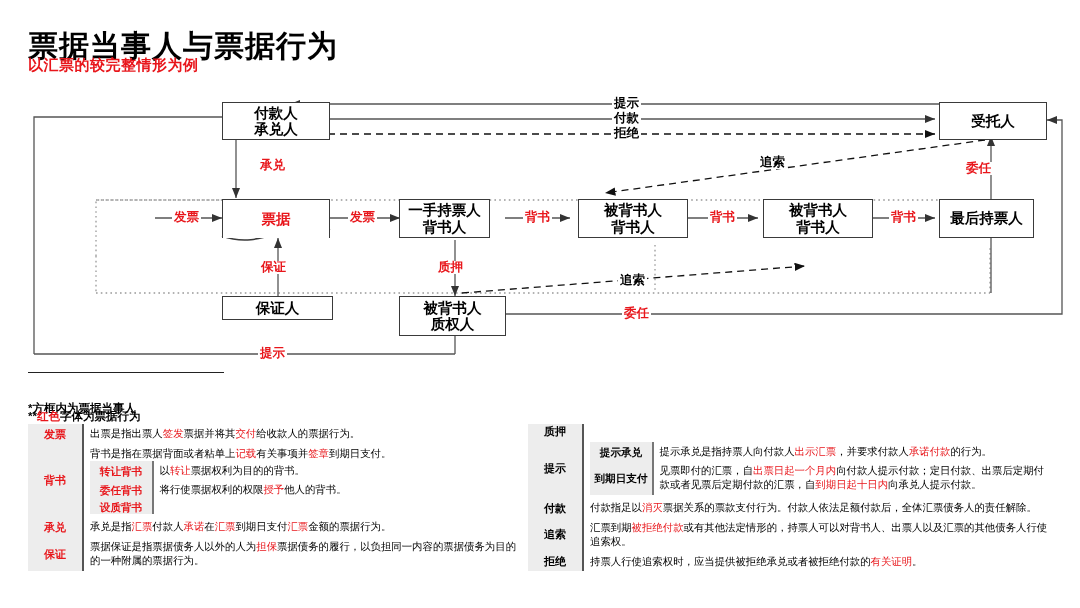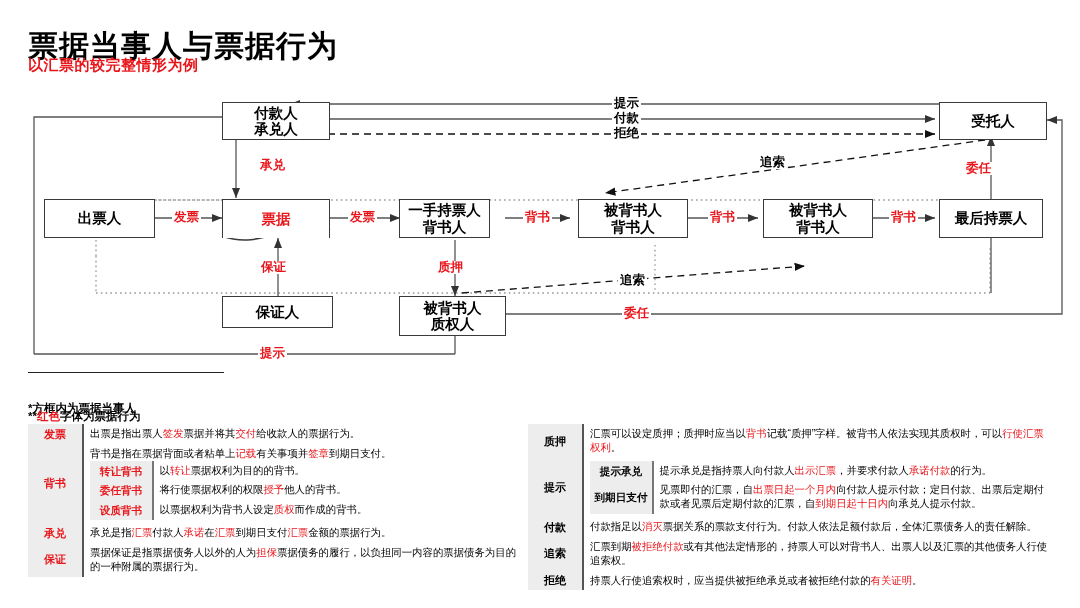--- a/index.html
+++ b/index.html
@@ -107,43 +107,40 @@
   </svg>
 
   <div class="node" style="left:222px;top:14px;width:108px;height:38px;">
     <span class="ln">付款人</span>
     <span class="ln">承兑人</span>
   </div>
   <div class="node" style="left:939px;top:14px;width:108px;height:38px;">
     <span class="ln">受托人</span>
   </div>
 
-  <div class="node" style="left:44px;top:111px;width:111px;height:39px;">
-    <span class="ln">出票人</span>
-  </div>
   <div class="node red" style="left:222px;top:111px;width:108px;height:39px;border-bottom:none;">
     <span class="ln">票据</span>
   </div>
   <div class="node" style="left:399px;top:111px;width:91px;height:39px;">
     <span class="ln">一手持票人</span>
     <span class="ln">背书人</span>
   </div>
   <div class="node" style="left:578px;top:111px;width:110px;height:39px;">
     <span class="ln">被背书人</span>
     <span class="ln">背书人</span>
   </div>
   <div class="node" style="left:763px;top:111px;width:110px;height:39px;">
     <span class="ln">被背书人</span>
     <span class="ln">背书人</span>
   </div>
-  <div class="node" style="left:939px;top:111px;width:104px;height:39px;">
+  <div class="node" style="left:939px;top:111px;width:95px;height:39px;">
     <span class="ln">最后持票人</span>
   </div>
 
-  <div class="node" style="left:222px;top:208px;width:111px;height:32px;">
+  <div class="node" style="left:222px;top:208px;width:111px;height:24px;">
     <span class="ln">保证人</span>
   </div>
   <div class="node" style="left:399px;top:208px;width:107px;height:40px;">
     <span class="ln">被背书人</span>
     <span class="ln">质权人</span>
   </div>
 
   <div class="elabel blk" style="left:612px;top:9px;">提示</div>
   <div class="elabel blk" style="left:612px;top:24px;">付款</div>
   <div class="elabel blk" style="left:612px;top:39px;">拒绝</div>
@@ -196,23 +193,20 @@
           <div class="subrow">
             <div class="sublab red">委任背书</div>
             <div class="subbar"></div>
             <div class="subbody">
               <p><span>将行使票据权利的权限</span><span class="r">授予</span><span>他人的背书。</span></p>
             </div>
           </div>
           <div class="subrow">
             <div class="sublab red">设质背书</div>
             <div class="subbar"></div>
-            <div class="subbody">
-              <p><span>以票据权利为背书人设定</span><span class="r">质权</span><span>而作成的背书。</span></p>
-            </div>
           </div>
         </div>
       </div>
     </div>
     <div class="trow">
       <div class="lab red">承兑</div>
       <div class="bar"></div>
       <div class="body">
         <p><span>承兑是指</span><span class="r">汇票</span><span>付款人</span><span class="r">承诺</span><span>在</span><span class="r">汇票</span><span>到期日支付</span><span class="r">汇票</span><span>金额的票据行为。</span></p>
       </div>
@@ -222,23 +216,20 @@
       <div class="bar"></div>
       <div class="body">
         <p><span>票据保证是指票据债务人以外的人为</span><span class="r">担保</span><span>票据债务的履行，以负担同一内容的票据债务为目的的一种附属的票据行为。</span></p>
       </div>
     </div>
   </div>
 <div class="tbl right" id="tbl-right">
     <div class="trow">
       <div class="lab">质押</div>
       <div class="bar"></div>
-      <div class="body">
-        <p><span>汇票可以设定质押；质押时应当以</span><span class="r">背书</span><span>记载“质押”字样。被背书人依法实现其质权时，可以</span><span class="r">行使汇票权利</span><span>。</span></p>
-      </div>
     </div>
     <div class="trow">
       <div class="lab">提示</div>
       <div class="bar"></div>
       <div class="body">
         <div class="subtbl">
           <div class="subrow">
             <div class="sublab">提示承兑</div>
             <div class="subbar"></div>
             <div class="subbody">

